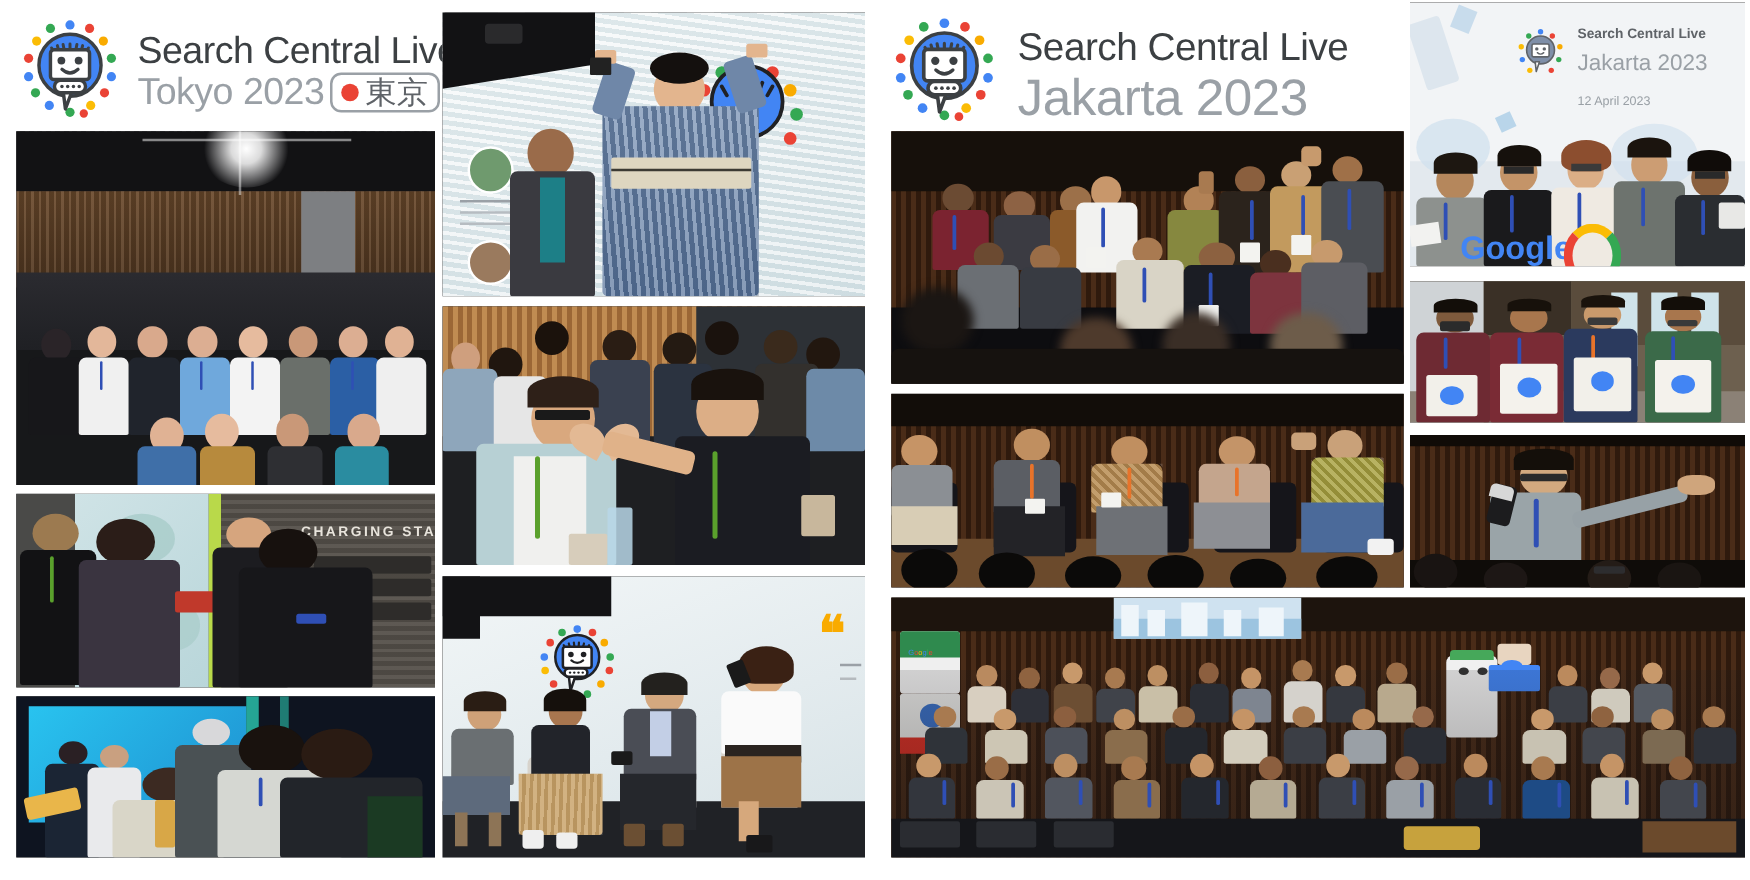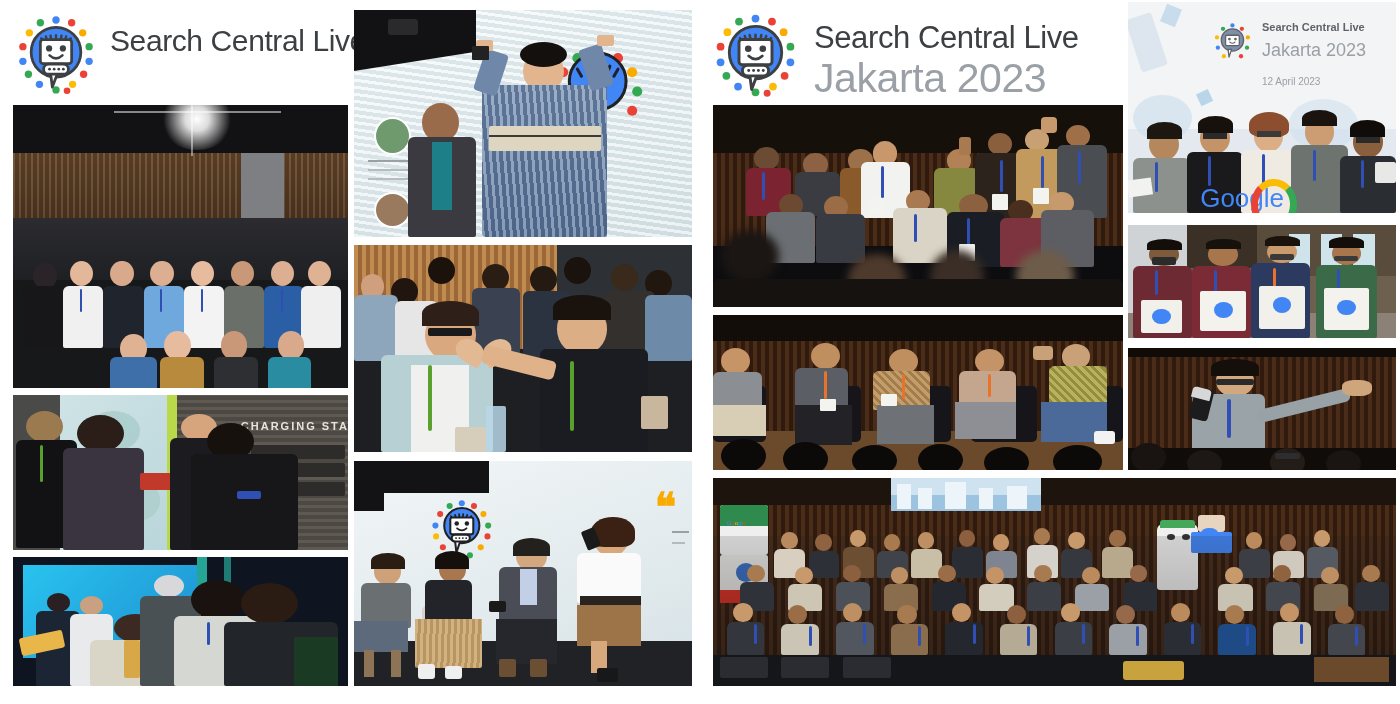--- a/index.html
+++ b/index.html
@@ -205,20 +205,27 @@
         <path d="M43 51.5 q7 6.5 14 0" stroke="#3c4043" stroke-width="2.8" fill="none" stroke-linecap="round"></path>
         <rect x="36.5" y="61" width="27" height="11" rx="5.5" fill="#ffffff" stroke="#3c4043" stroke-width="3"></rect>
         <circle cx="43" cy="66.5" r="1.5" fill="#3c4043"></circle>
         <circle cx="48" cy="66.5" r="1.5" fill="#3c4043"></circle>
         <circle cx="53" cy="66.5" r="1.5" fill="#3c4043"></circle>
         <circle cx="58" cy="66.5" r="1.5" fill="#3c4043"></circle>
       </svg>
     </div>
     <div class="logo-text">
       <div class="logo-line1">Search Central Live</div>
+      <div class="logo-line2row">
+        <span class="logo-line2">Tokyo 2023</span>
+        <span class="city-badge">
+          <span class="dot"></span>
+          <span class="jp">東京</span>
+        </span>
+      </div>
     </div>
   </div>
 
   <div class="logo-lockup" id="jakarta-lockup">
     <div class="mascot">
       <svg viewBox="0 0 100 100" xmlns="http://www.w3.org/2000/svg">
         <g>
           <circle cx="50" cy="13" r="4" fill="#4285f4"></circle>
           <circle cx="67" cy="16" r="4" fill="#ea4335"></circle>
           <circle cx="33" cy="16" r="4" fill="#34a853"></circle>
@@ -829,21 +836,21 @@
       <div class="body" style="left:61%;top:68%;width:21%;height:32%;background:#6d736e;"></div>
       <div class="lanyard" style="left:69%;top:70%;width:3px;height:15%;"></div>
 
       <div class="head" style="left:84%;top:59%;width:11%;height:15%;background:#8a5f3d;"></div>
       <div class="rect" style="left:83%;top:56%;width:13%;height:8%;background:#100c09;border-radius:50% 50% 0 0;"></div>
       <div class="rect" style="left:85%;top:64%;width:9%;height:3%;background:#2a2a2a;"></div>
       <div class="body" style="left:79%;top:73%;width:21%;height:27%;background:#2a2d31;"></div>
       <div class="lanyard" style="left:87%;top:75%;width:3px;height:13%;"></div>
       <div class="rect" style="left:92%;top:76%;width:8%;height:10%;background:#e8e8e6;border-radius:2px;"></div>
 
-      <div class="google-logo-sm" style="left:15%;top:86%;font-size:26px;color:#4285f4;font-weight:400;margin-left:32px;">Google</div>
+      <div class="google-logo-sm" style="left:15%;top:86%;font-size:26px;color:#4285f4;font-weight:700;">Google</div>
       <div class="blob" style="left:46%;top:84%;width:17%;height:24%;border:7px solid #ea4335;border-top-color:#fbbc05;border-right-color:#34a853;border-bottom-color:#4285f4;"></div>
     </div>
   </div>
 
   <div class="photo" style="left:1128px; top:225px; width:268px; height:113px;">
     <div class="scene">
       <div class="rect" style="left:0;top:0;right:0;bottom:0;background:#6d604f;"></div>
       <div class="rect" style="left:0;top:0;width:22%;height:100%;background:#cfd3d6;"></div>
       <div class="rect" style="left:22%;top:0;width:26%;height:38%;background:#3a3026;"></div>
       <div class="rect" style="left:48%;top:0;width:52%;height:45%;background:#5a4c3c;"></div>

